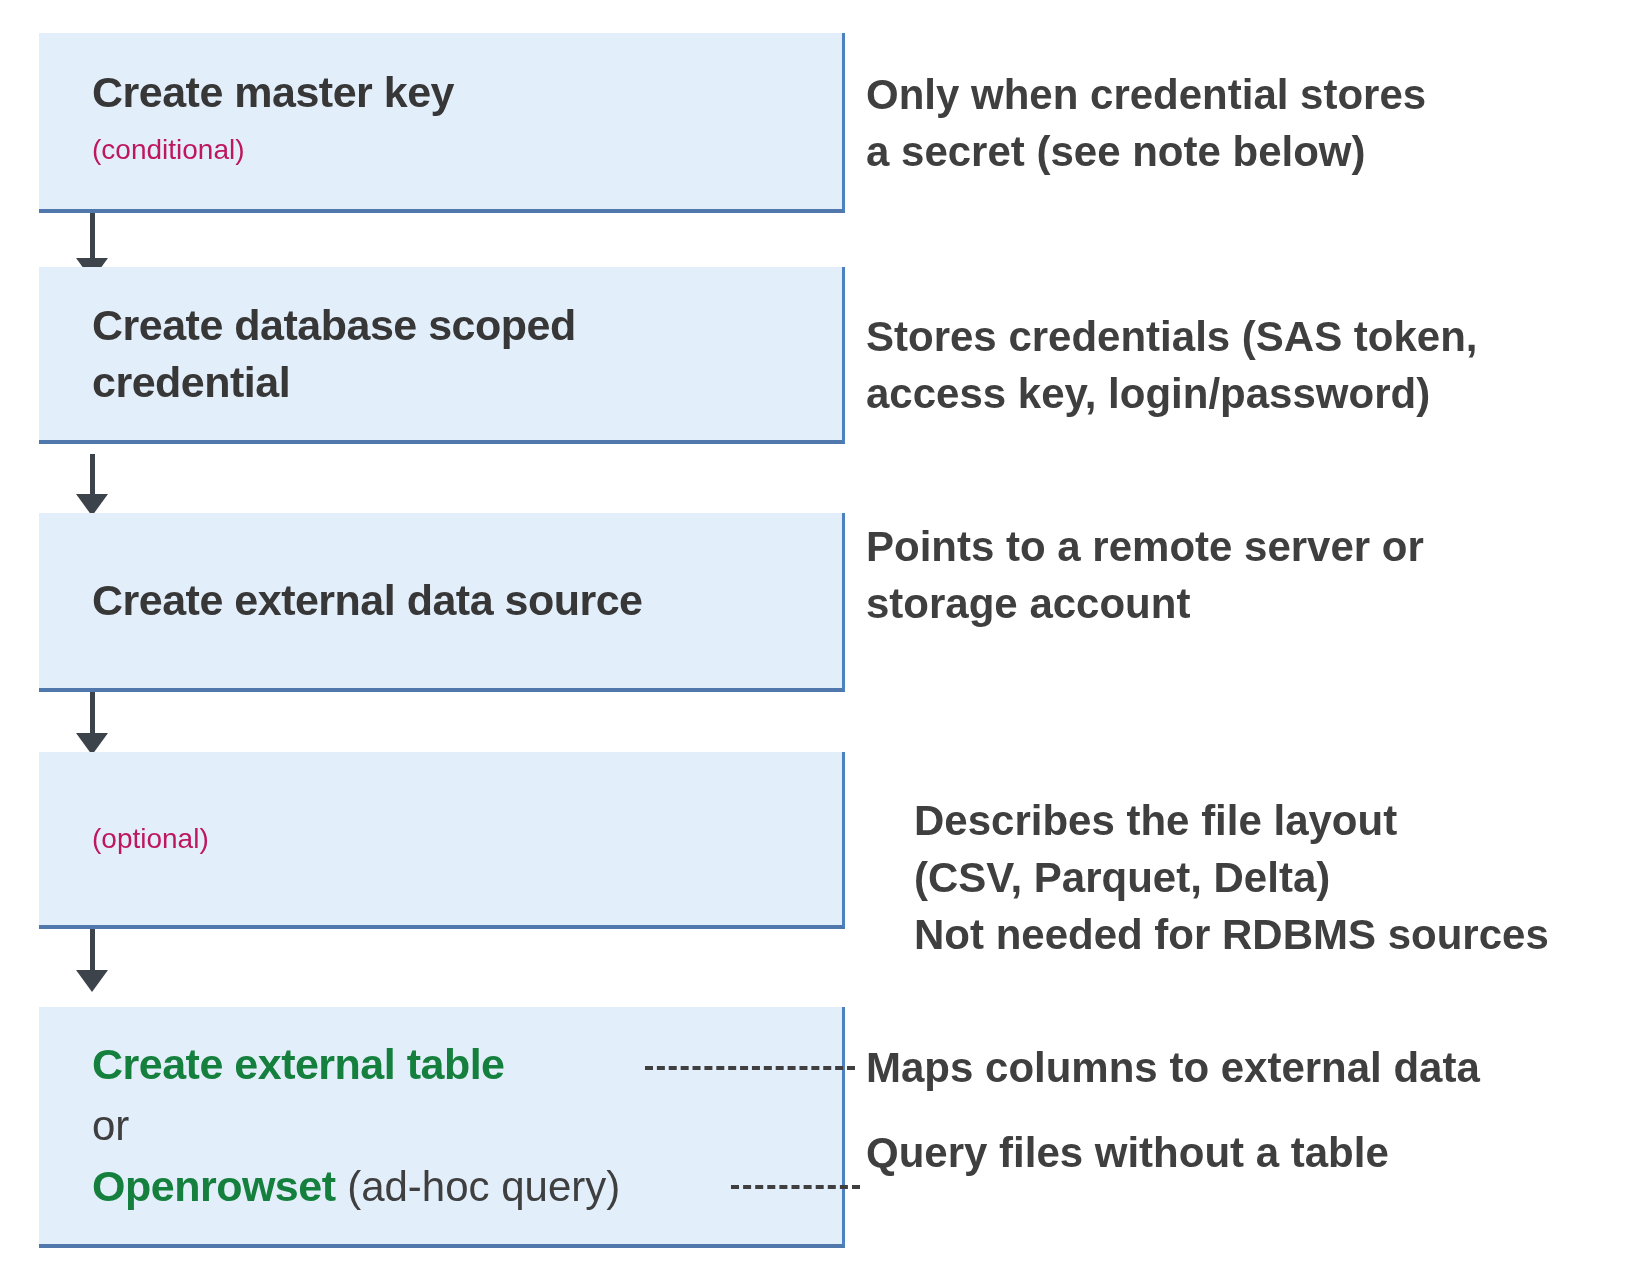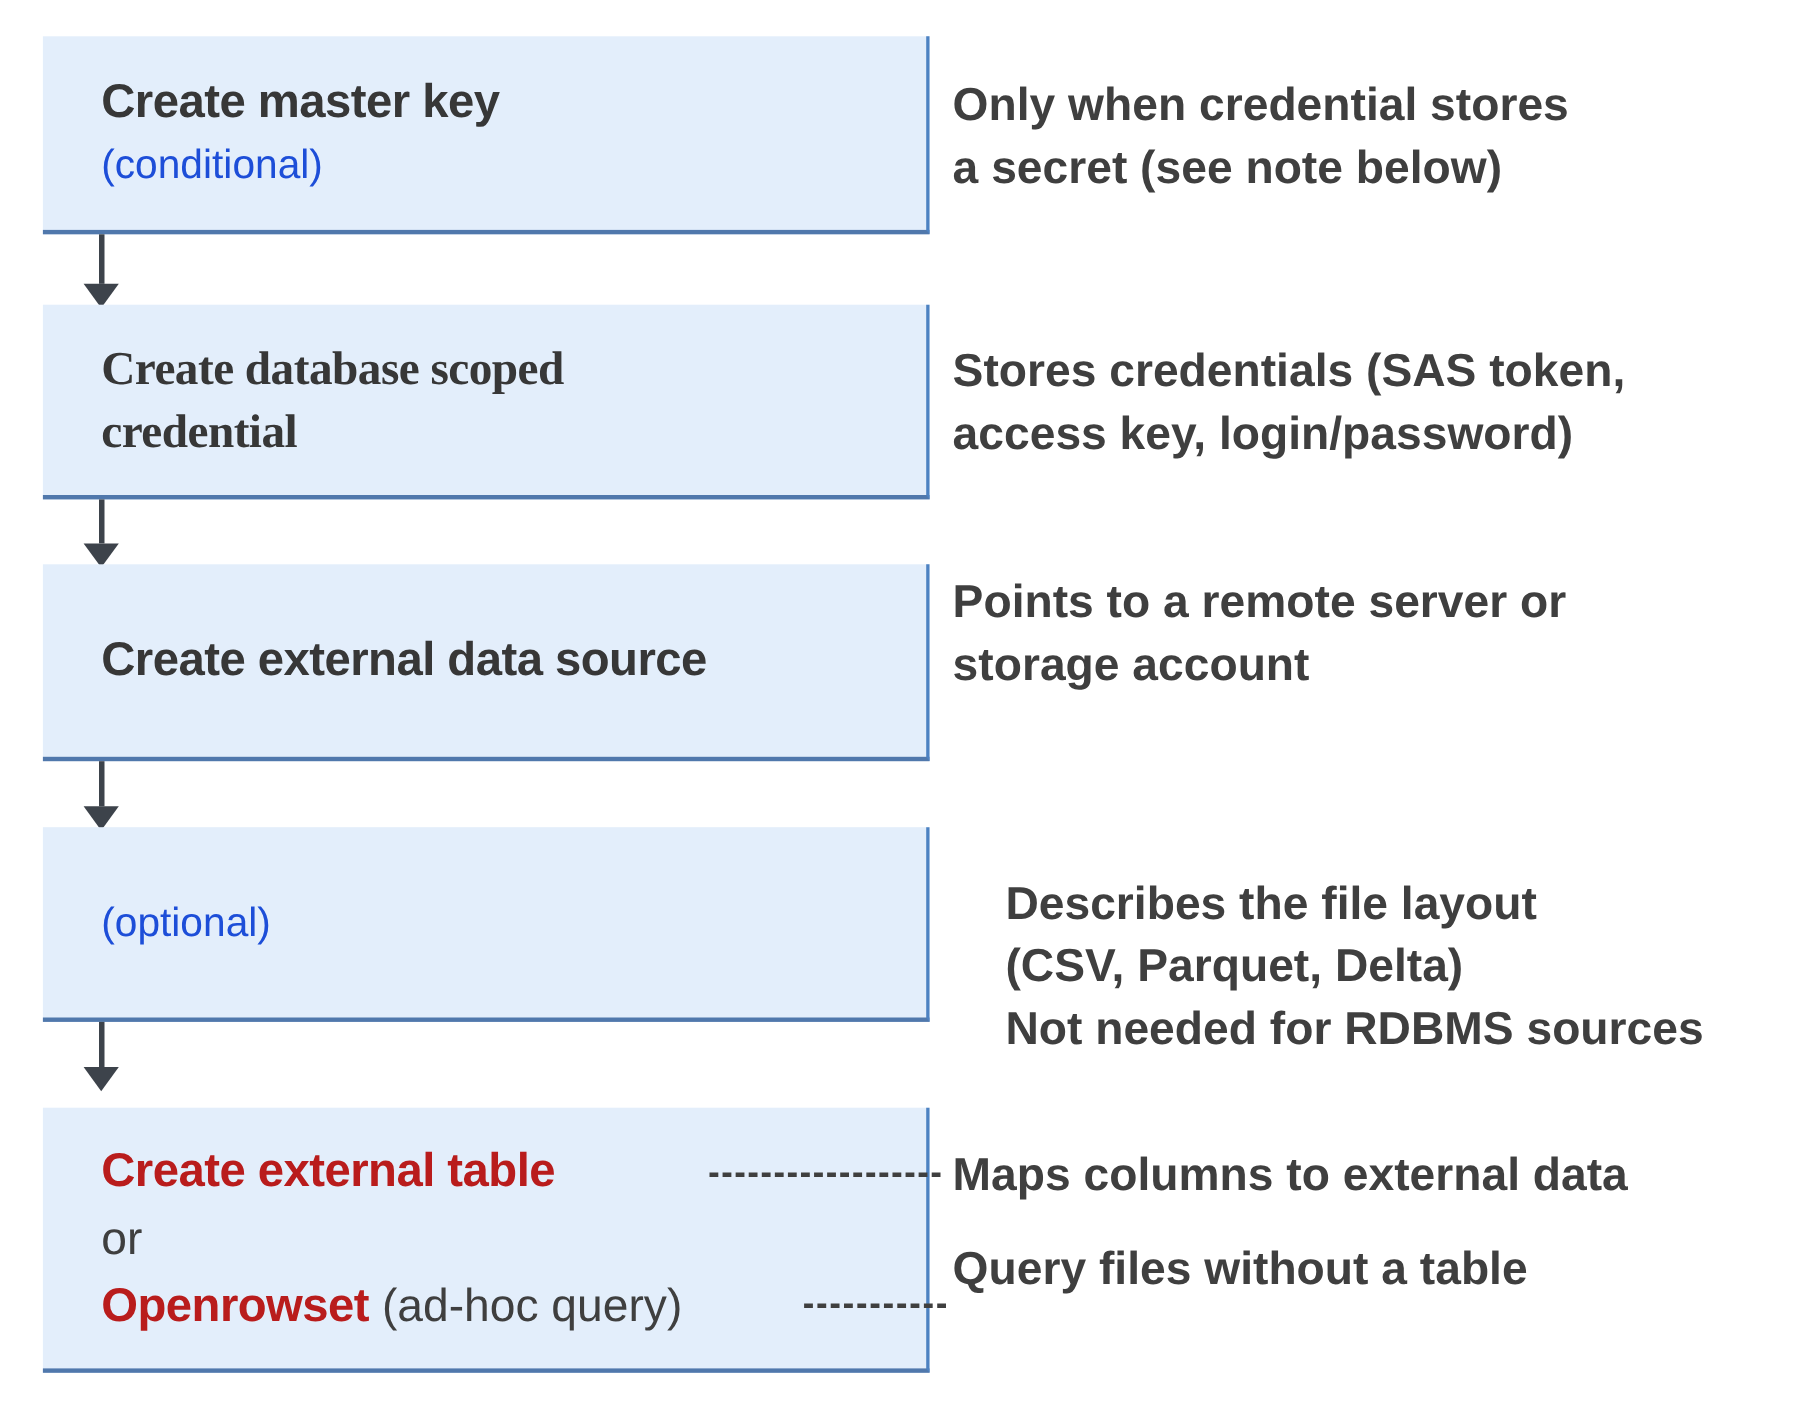--- a/index.html
+++ b/index.html
@@ -34,23 +34,23 @@
   }
   .step-title {
     font-weight: bold;
     font-size: 43px;
     line-height: 57px;
     color: #373737;
     letter-spacing: -0.5px;
     white-space: pre-line;
   }
   .step-qualifier {
-    font-size: 37px;
+    font-size: 28px;
     line-height: 57px;
-    color: #1d4ed8;
+    color: #be185d;
   }
   .annotation {
     position: absolute;
     left: 866px;
     font-size: 42px;
     line-height: 57px;
     color: #3f3f3f;
     white-space: pre-line;
     font-weight: bold;
   }
@@ -75,26 +75,26 @@
     border-top: 4px dashed #3f3f3f;
   }
   .final-line {
     font-size: 42px;
     line-height: 61px;
     color: #3f3f3f;
   }
   .final-bold {
     font-weight: bold;
     font-size: 43px;
-    color: #b91c1c;
+    color: #15803d;
     letter-spacing: -0.5px;
   }
   
   #box-1 { top: 33px;   height: 180px; }
-  #box-2 { top: 277px;  height: 177px; font-family: Liberation Serif, serif; }
+  #box-2 { top: 267px;  height: 177px; }
   #box-3 { top: 513px;  height: 179px; }
   #box-4 { top: 752px;  height: 177px; }
   #box-5 { top: 1007px; height: 241px; }
 </style>
 </head>
 <body>
 
 <div class="canvas">
 
   <div class="step-box" id="box-1">

